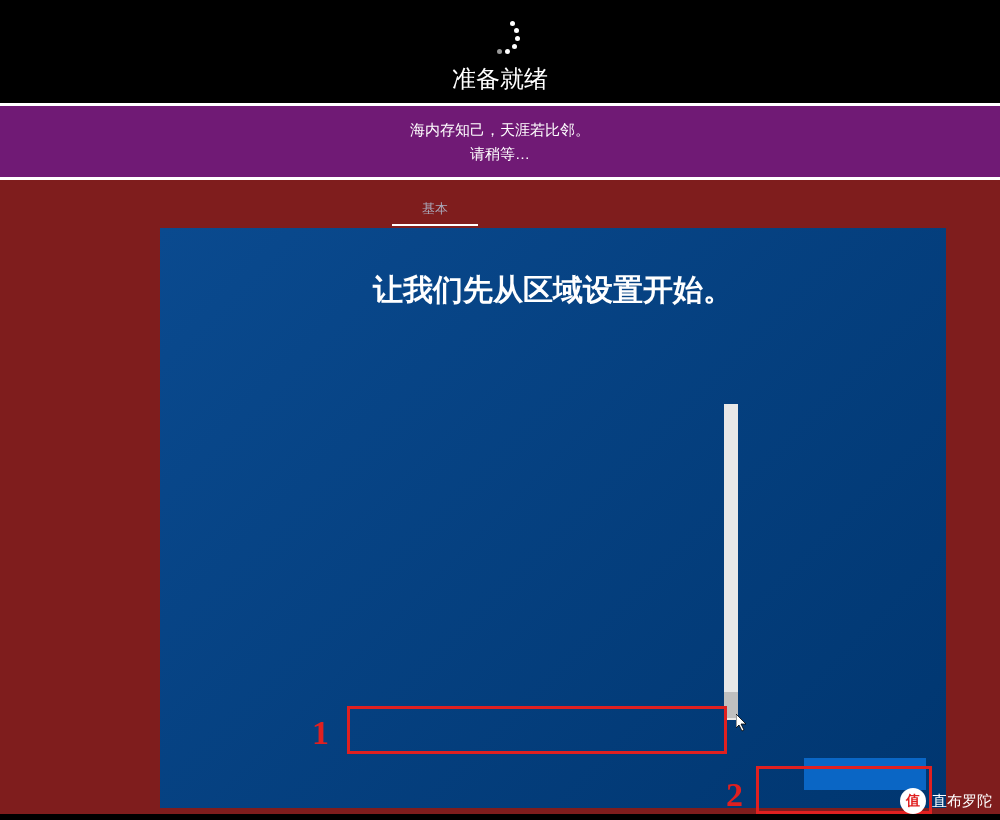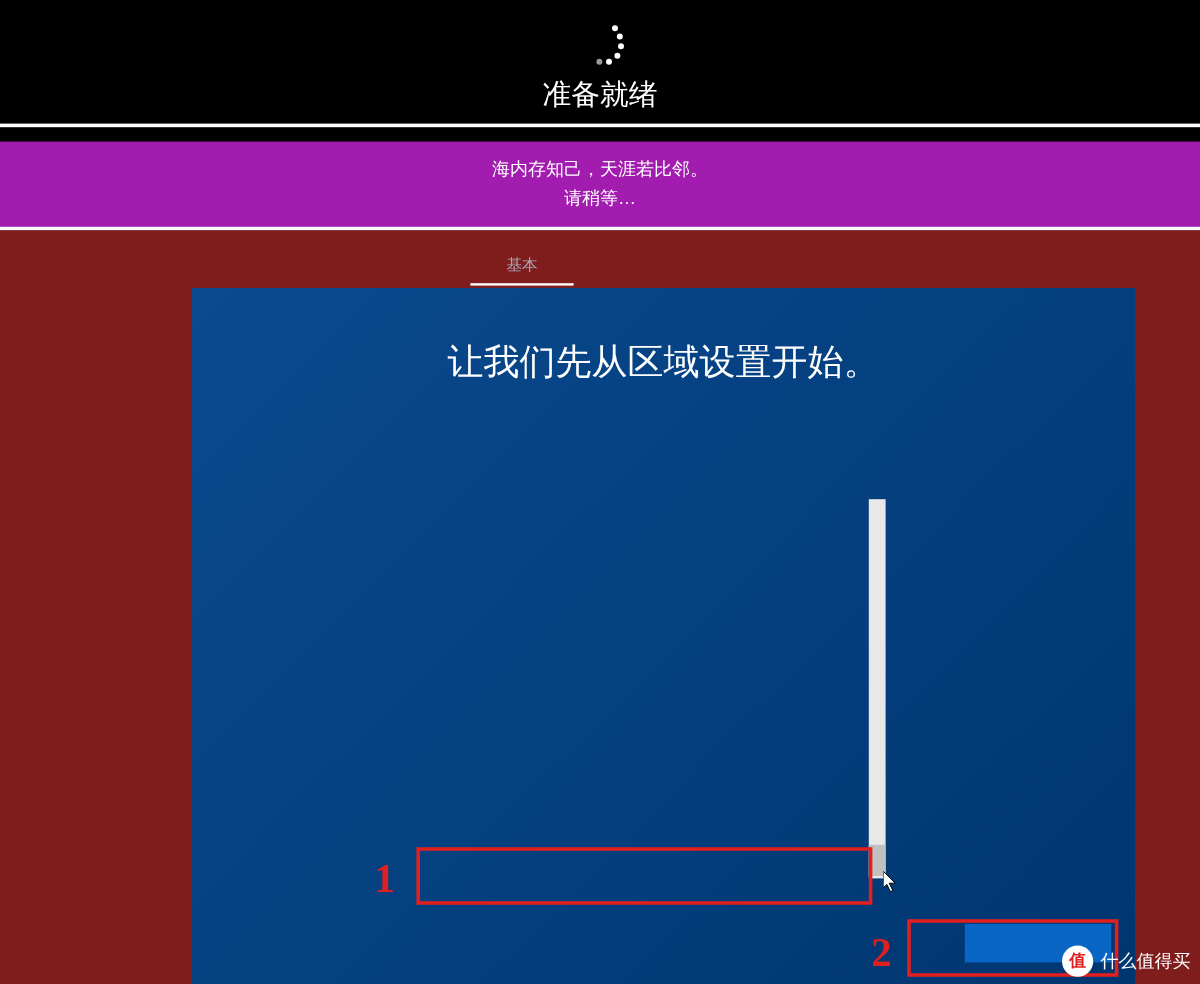--- a/index.html
+++ b/index.html
@@ -32,30 +32,29 @@
       position: absolute;
       width: 5px; height: 5px;
       background: #fff;
       border-radius: 50%;
     }
     .panel1-text { font-size: 24px; font-weight: 300; }
 
     .panel2 {
       width: 100%;
       height: 74px;
-      background: #a21caf;
+      background: #701a75;
       color: #fff;
       display: flex;
       flex-direction: column;
       align-items: center;
       justify-content: center;
       font-size: 15px;
       line-height: 1.6;
       border-bottom: 3px solid #fff;
-      margin-top: 12px;
     }
 
     .panel3 {
       width: 100%;
       height: 634px;
       background: #7f1d1d;
       position: relative;
       padding-top: 10px;
     }
     .tab-row {
@@ -76,21 +75,21 @@
       top: 48px;
       width: 786px;
       height: 580px;
       background: #003e7e;
       background: linear-gradient(135deg, #0a4a8f 0%, #003670 100%);
       color: #fff;
     }
     .oobe-title {
       text-align: center;
       font-size: 30px;
-      font-weight: 400;
+      font-weight: 700;
       margin-top: 42px;
     }
     .list-wrap {
       position: absolute;
       left: 196px;
       top: 190px;
       width: 368px;
       height: 340px;
     }
     .list-item {
@@ -215,14 +214,14 @@
   </div>
 </div>
 
 <div class="anno-box anno-1"></div>
 <div class="anno-label lbl-1">1</div>
 <div class="anno-box anno-2"></div>
 <div class="anno-label lbl-2">2</div>
 
 <div class="watermark">
   <div class="wm-badge">值</div>
-  <span>什么值得买</span>
+  <span>直布罗陀</span>
 </div>
 
 </body></html>

